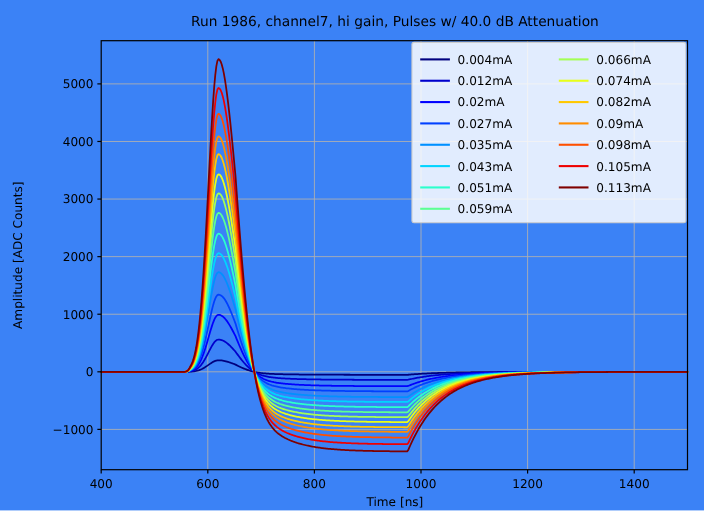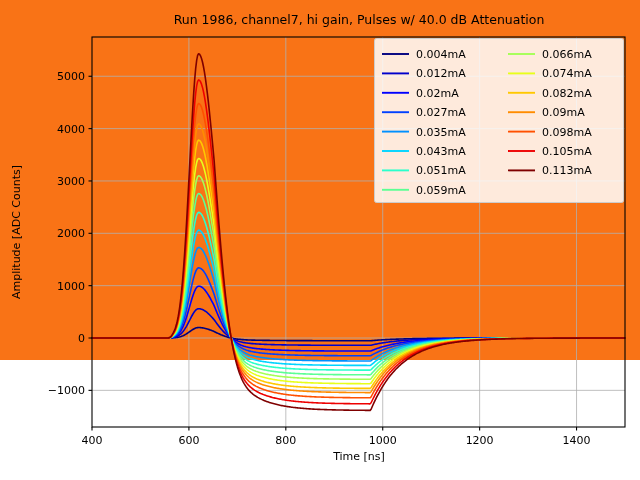--- a/index.html
+++ b/index.html
@@ -9,22 +9,22 @@
   }
   body {
     width: 640px;
     height: 480px;
     font-family: "DejaVu Sans", sans-serif;
     overflow: hidden;
   }
   #figure {
     position: relative;
     width: 640px;
-    height: 360px;
-    background: #f97316;
+    height: 464px;
+    background: #3b82f6;
   }
   svg.plot {
     display: block;
     width: 640px;
     height: 480px;
   }
   .title-text {
     font-family: "DejaVu Sans", sans-serif;
     font-size: 12.5px;
     fill: #000000;

